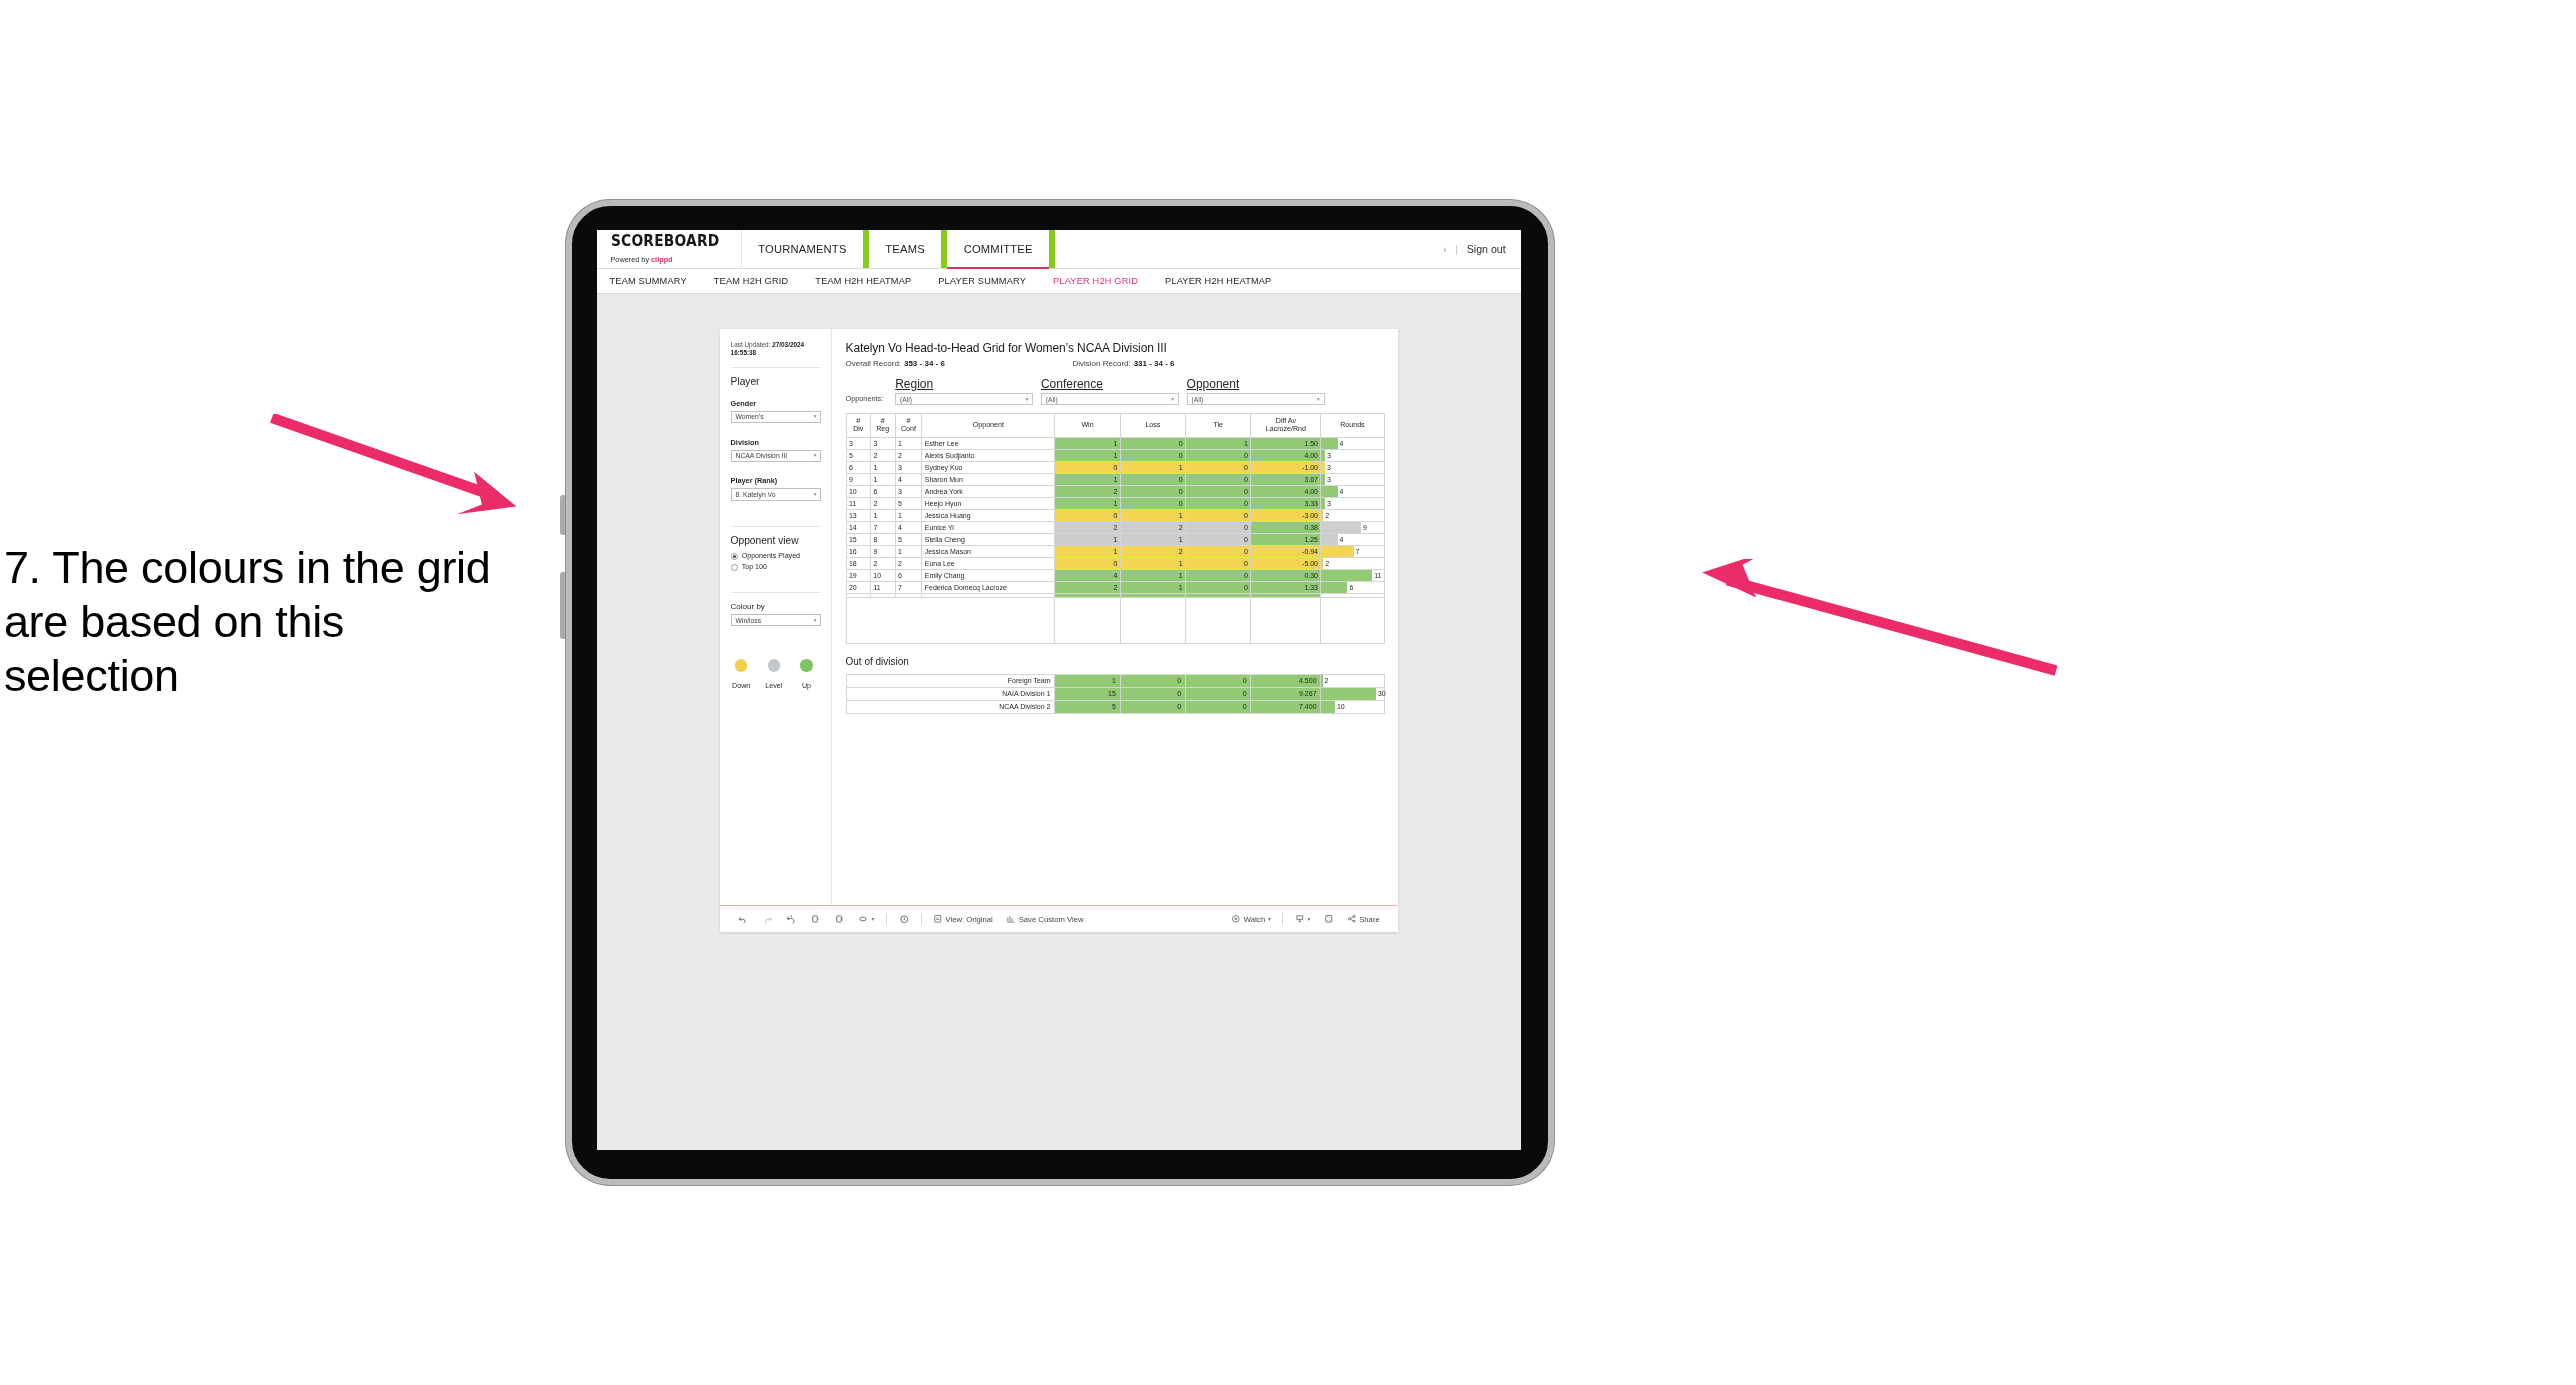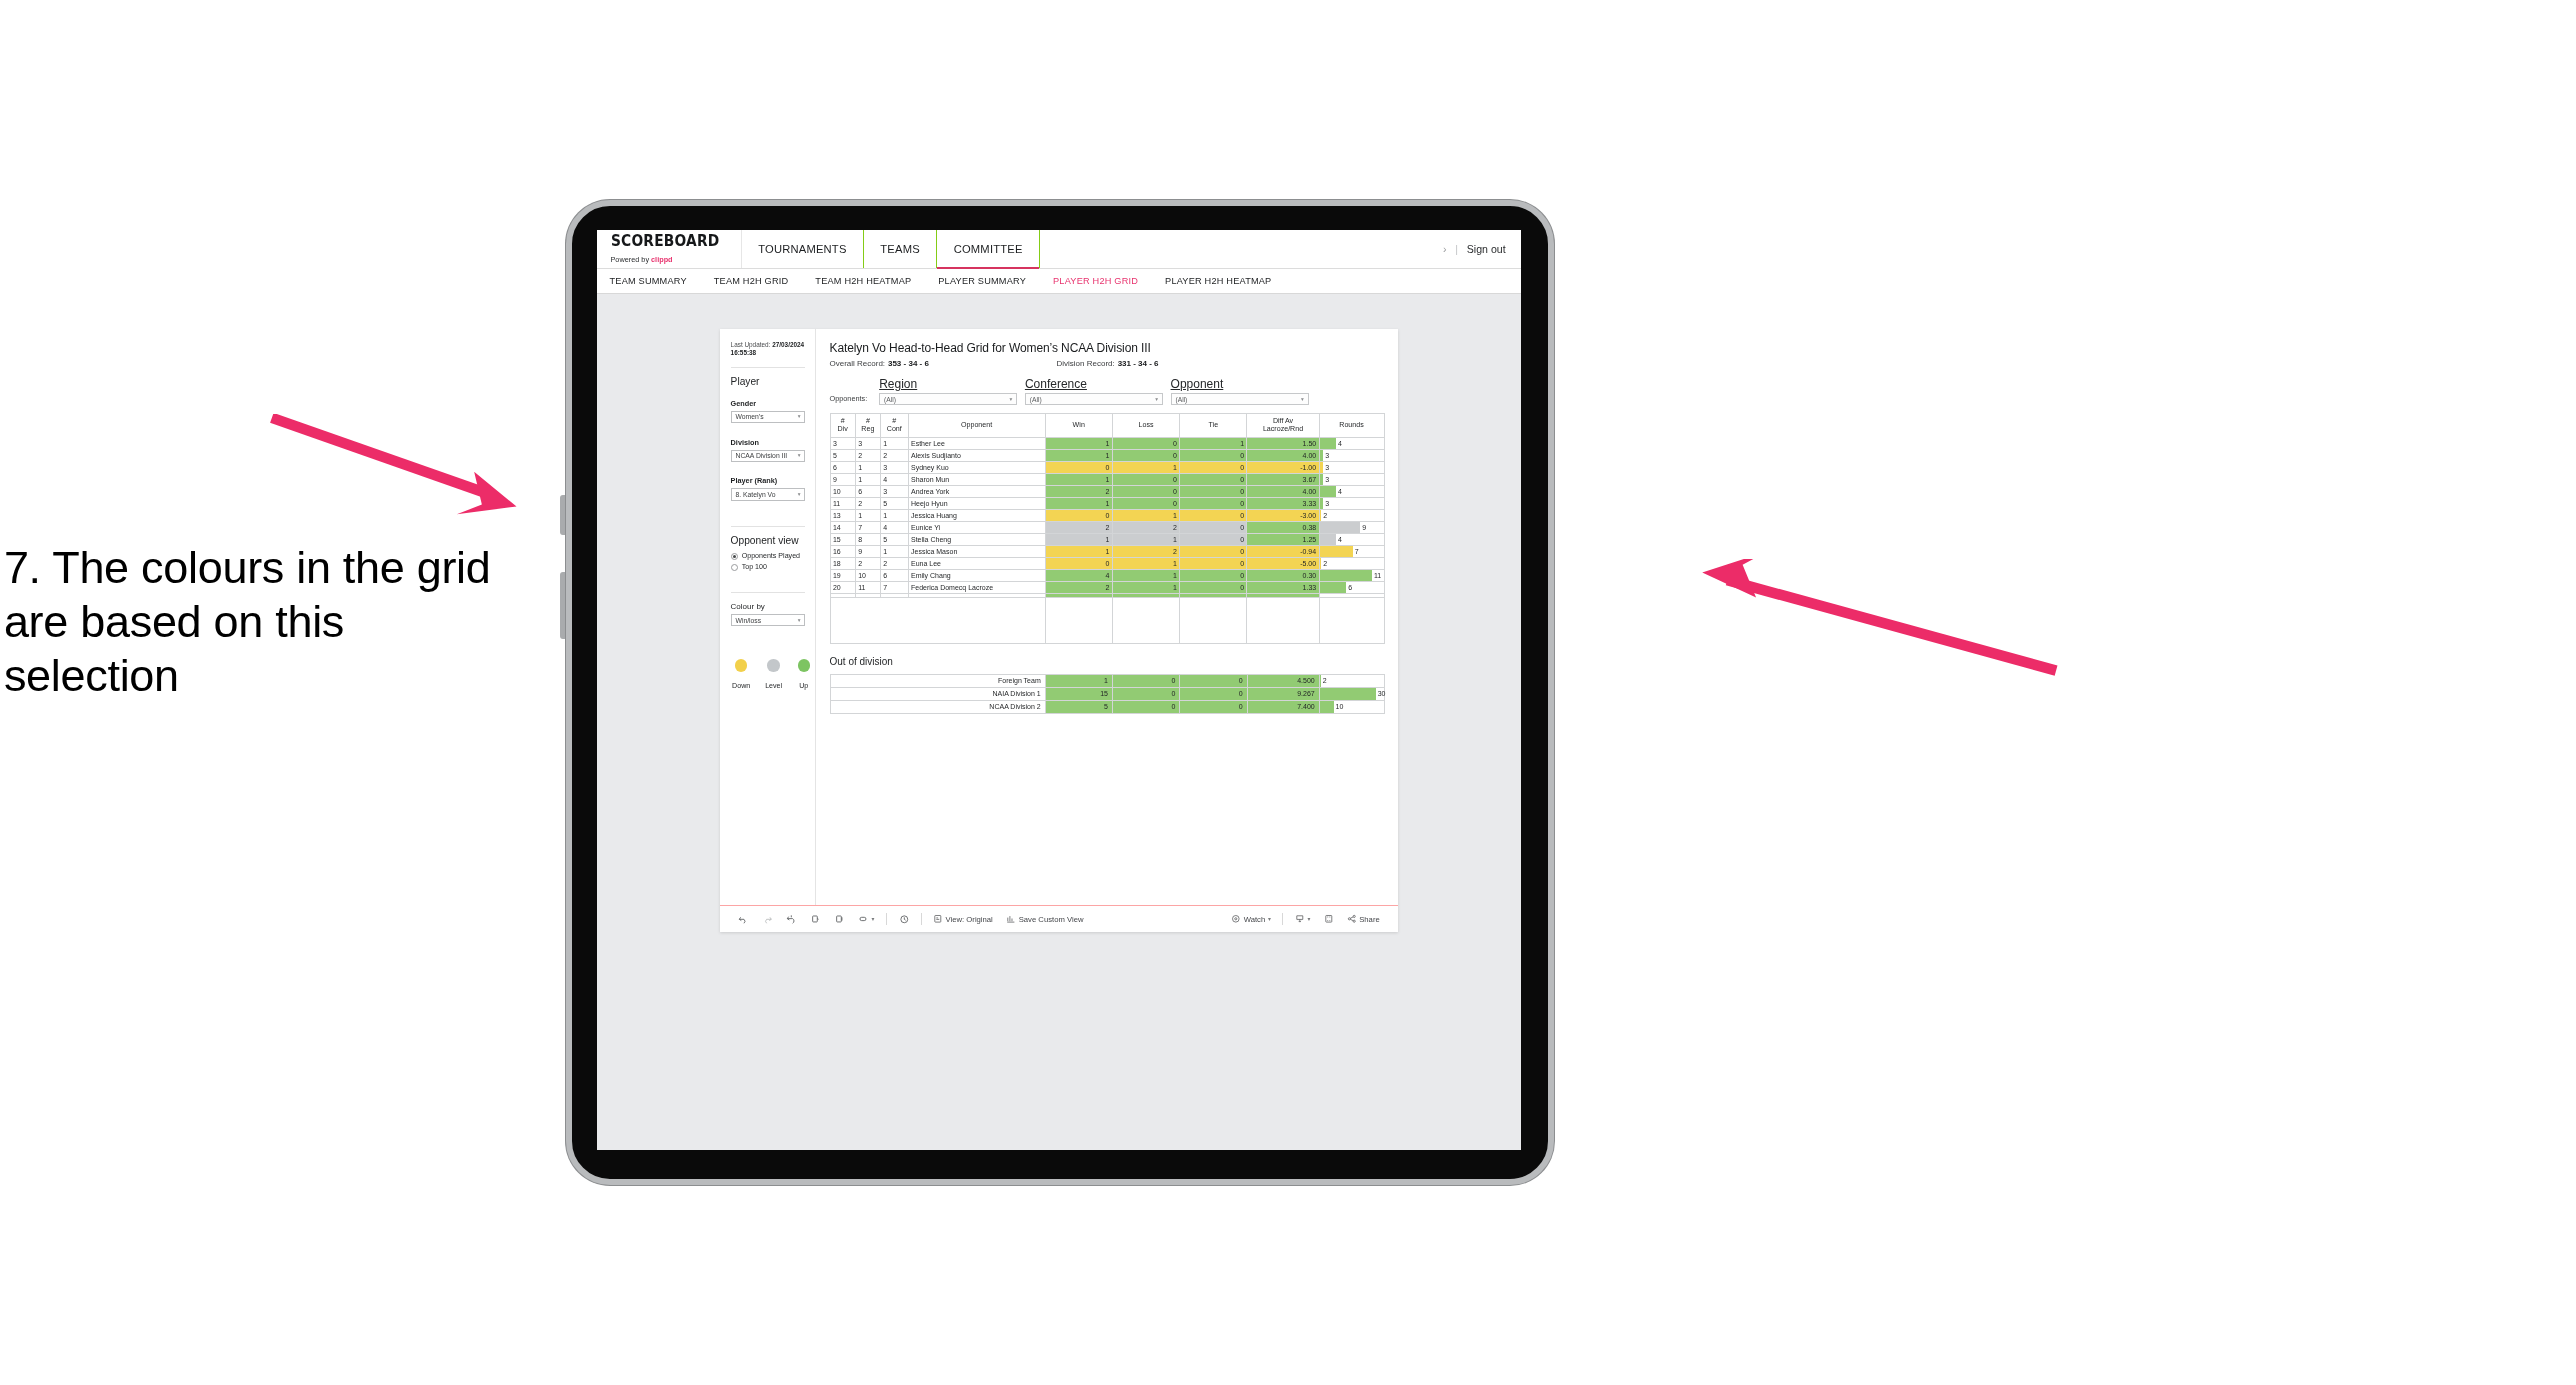--- a/index.html
+++ b/index.html
@@ -59,21 +59,21 @@
     font-family: "DejaVu Sans", sans-serif;
     font-weight: bold; font-size: 15px; letter-spacing: 0.2px;
     color: #16181a; line-height: 1; transform: scaleX(0.92); transform-origin: left;
   }
   #brand .powered { font-size: 7.3px; color: #2b2d2f; margin-top: 7px; line-height: 1; }
   #brand .powered .clippd { color: #e8336e; font-weight: bold; }
 
   .topnav-item {
     display: flex; align-items: center; padding: 0 16.4px;
     font-size: 11.2px; color: #1c1e20; letter-spacing: 0.2px;
-    border-right: 1px solid #84cc16; cursor: pointer; position: relative;
+    border-right: 6px solid #84cc16; cursor: pointer; position: relative;
     white-space: nowrap;
   }
   .topnav-item.active:after {
     content: ""; position: absolute; left: 0; right: 0; bottom: -1px;
     height: 2.4px; background: #d6345f;
   }
   #topnav-spacer { flex: 1; }
   #signout-wrap {
     display: flex; align-items: center; gap: 8.7px; padding-right: 15.4px;
     font-size: 10.6px; color: #2a2c2e;
@@ -98,21 +98,21 @@
   #workspace { background: #e9eaec; height: calc(100% - 64px); padding: 35px 0 0 0; }
   #sheet {
     margin: 0 auto; width: 678px; background: #ffffff;
     box-shadow: 0 1px 2.9px rgba(0,0,0,.13);
     display: flex; flex-direction: column; min-height: 603px;
   }
   #sheet-body { display: flex; flex: 1; }
 
   
   #filters {
-    width: 96px; padding: 11.6px 9.6px 9.6px 10.6px;
+    width: 112px; padding: 11.6px 9.6px 9.6px 10.6px;
     border-right: 1px solid #e4e4e4; background: #fff;
     font-size: 7.1px; color: #2c2e30;
   }
   .lastupd { font-size: 6.4px; color: #4a4c4e; line-height: 1.35; }
   .lastupd b { font-weight: bold; color: #1c1e20; }
   .fsep { border-top: 1px solid #e2e2e2; margin: 8.7px 0 8.7px 0; }
   .fgroup-title { font-size: 10.2px; color: #222426; margin-bottom: 11.6px; font-weight: normal; }
   .flabel { font-size: 7.3px; font-weight: bold; color: #1e2022; margin-bottom: 2.9px; }
   .fselect {
     height: 12.5px; border: 1px solid #bdbfc1; background: #fff;

